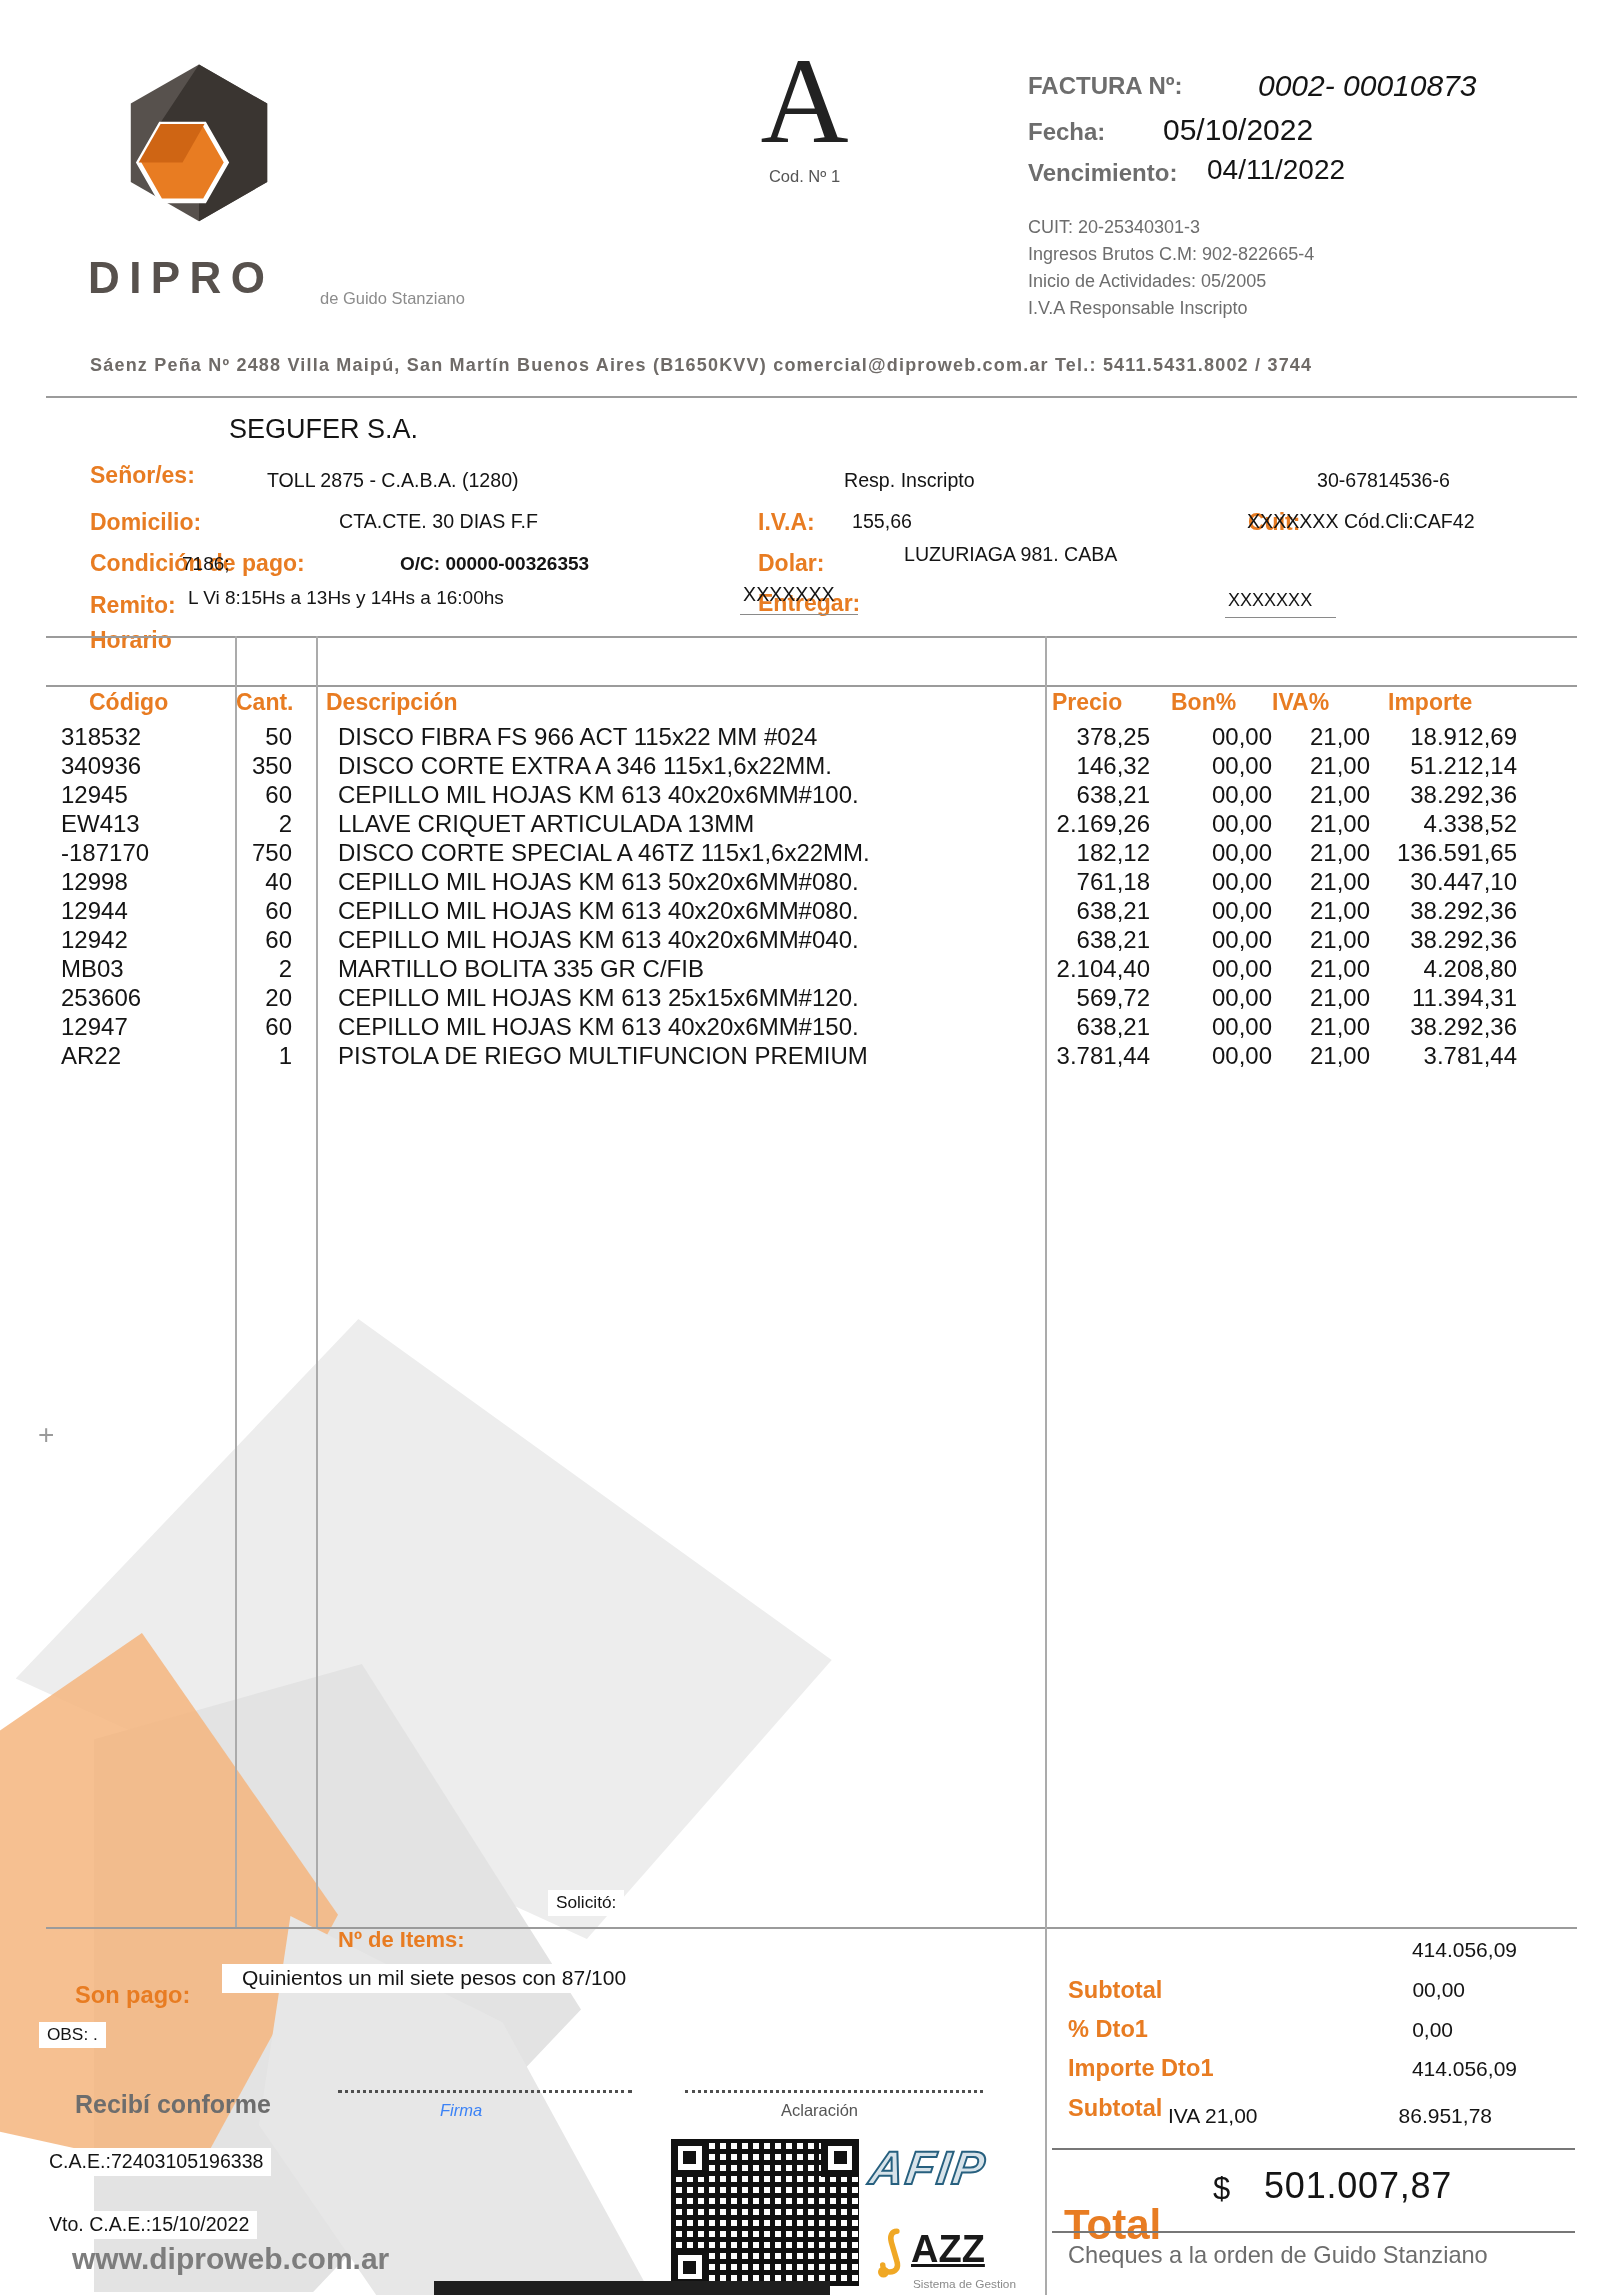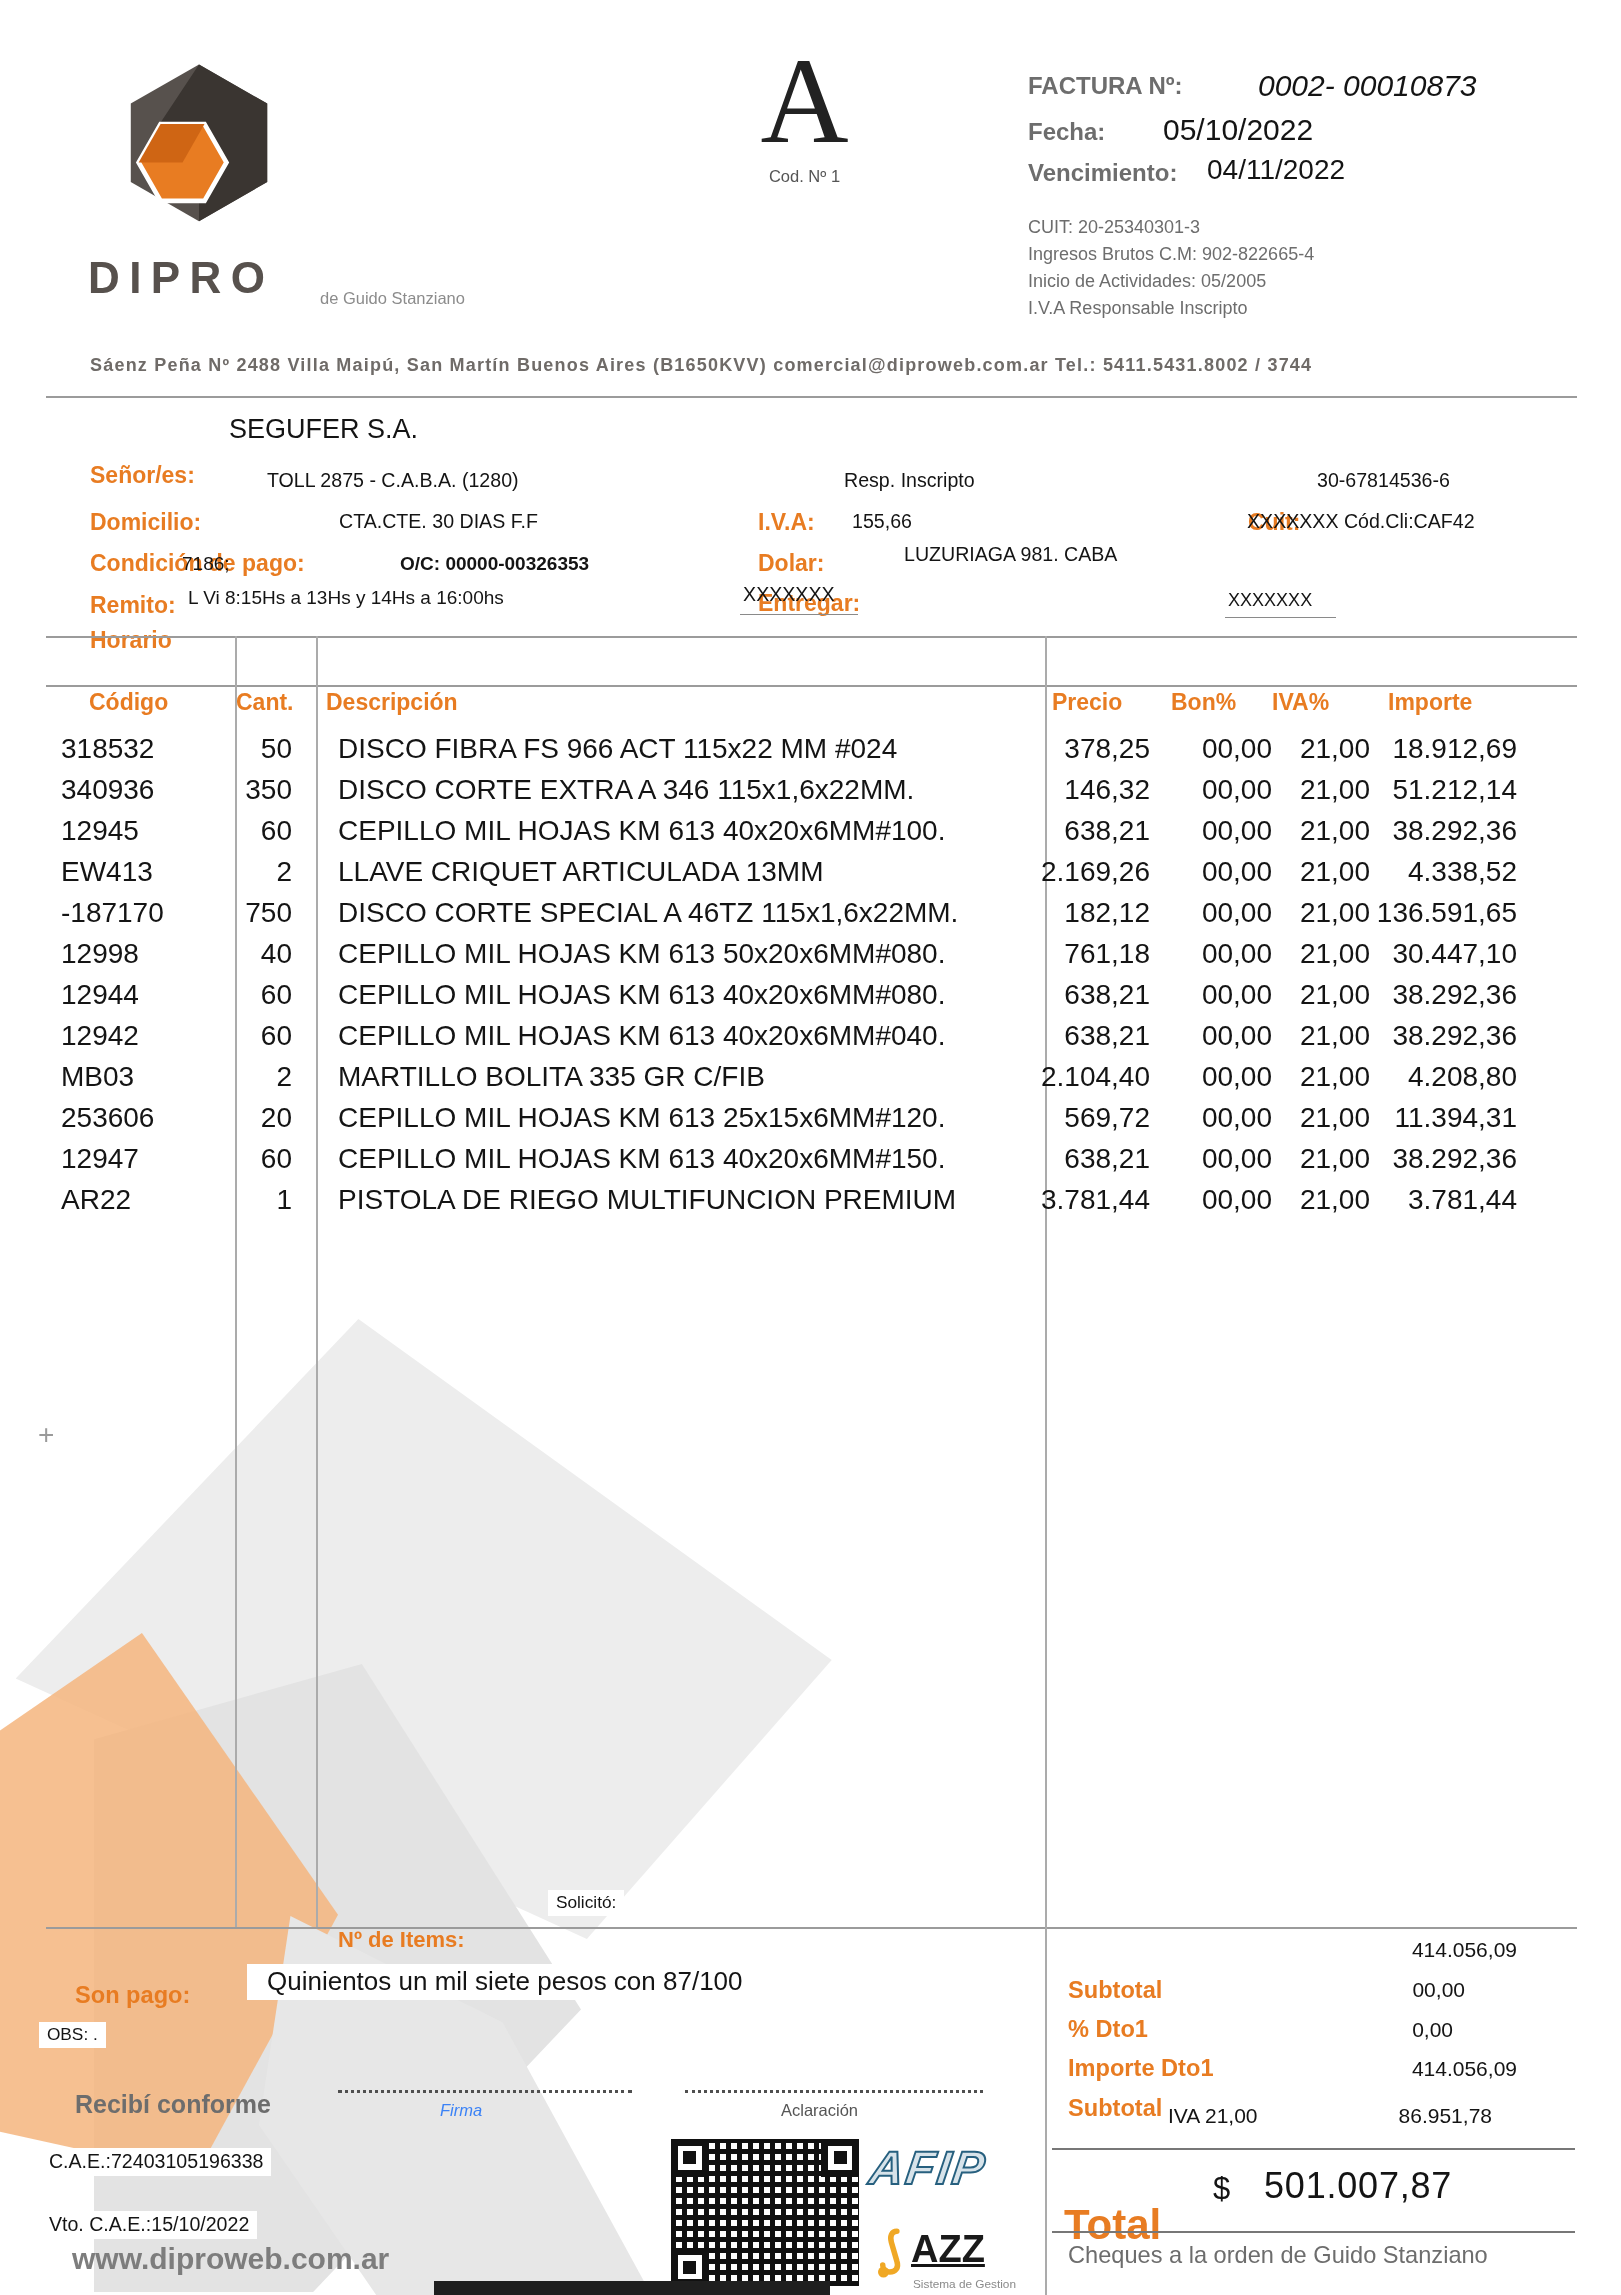--- a/index.html
+++ b/index.html
@@ -16,21 +16,21 @@
   .content{position:absolute;inset:0;z-index:1;}
   .abs{position:absolute;white-space:nowrap;}
   .olbl{color:var(--orange);font-weight:bold;font-size:23px;margin-top:44px;}
   .glbl{color:var(--gray);font-weight:bold;}
   .val{color:var(--ink);}
   .wbox{background:#ffffff;padding:2.4px 7.9px;}
   .hline{position:absolute;background:#9b9b9b;height:1.6px;}
   .vline{position:absolute;background:#ababab;width:1.6px;}
   .dotted{position:absolute;height:0;border-bottom:3.1px dotted #4f4f4f;}
   .rows{position:absolute;left:0;top:722px;width:1622px;}
-  .row{position:relative;height:29px;font-size:28px;color:var(--ink);margin-top:12px;}
+  .row{position:relative;height:29px;font-size:24px;color:var(--ink);}
   .cell{position:absolute;top:0;line-height:29px;white-space:nowrap;}
   .c-code{left:61px;}
   .c-qty{left:220px;width:72px;text-align:right;}
   .c-desc{left:338px;}
   .c-price{left:997px;width:153px;text-align:right;}
   .c-bon{left:1170px;width:102px;text-align:right;}
   .c-iva{left:1268px;width:102px;text-align:right;}
   .c-imp{left:1364px;width:153px;text-align:right;}
   .tot-val{position:absolute;font-size:21px;text-align:right;color:var(--ink);}
   .qr-pattern{position:relative;width:100%;height:100%;
@@ -254,21 +254,21 @@
   </div>
 </div>
 
     <span class="abs olbl" style="left:338px;top:1883px;font-size:22px;">Nº de Items:</span>
     <span class="abs val wbox" style="left:548px;top:1890px;font-size:17.3px;">Solicitó:</span>
     <div class="hline" style="left:46px;top:1927px;width:1531px;"></div>
 
     <span class="abs" style="left:38px;top:1419px;font-size:28px;color:#9a9a9a;">+</span>
 
     <span class="abs olbl" style="left:75px;top:1938px;font-size:23.6px;">Son pago:</span>
-    <span class="abs val wbox" style="left:247px;top:1964px;font-size:26px;padding-left:20px;">Quinientos un mil siete pesos con 87/100</span>
+    <span class="abs val wbox" style="left:222px;top:1964px;font-size:21px;padding-left:20px;">Quinientos un mil siete pesos con 87/100</span>
     <span class="abs val wbox" style="left:39px;top:2022px;font-size:17.3px;">OBS: .</span>
 
     <span class="abs glbl" style="left:75px;top:2090px;font-size:25px;">Recibí conforme</span>
     <div class="dotted" style="left:338px;top:2090px;width:294px;"></div>
     <span class="abs" style="left:440px;top:2101px;font-size:16.5px;color:#3b82f6;font-style:italic;">Firma</span>
     <div class="dotted" style="left:685px;top:2090px;width:298px;"></div>
     <span class="abs" style="left:781px;top:2101px;font-size:16.5px;color:#555;">Aclaración</span>
 
     <span class="abs val wbox" style="left:41px;top:2148px;font-size:19.6px;">C.A.E.:72403105196338</span>
     <span class="abs val wbox" style="left:41px;top:2211px;font-size:19.6px;">Vto. C.A.E.:15/10/2022</span>

